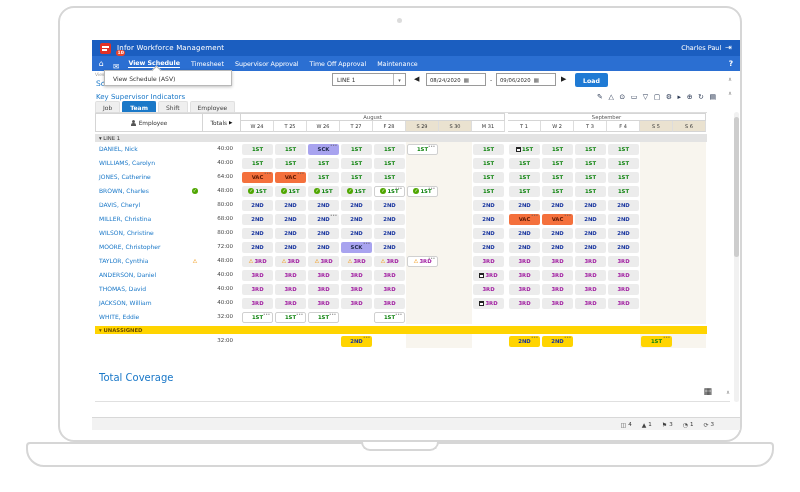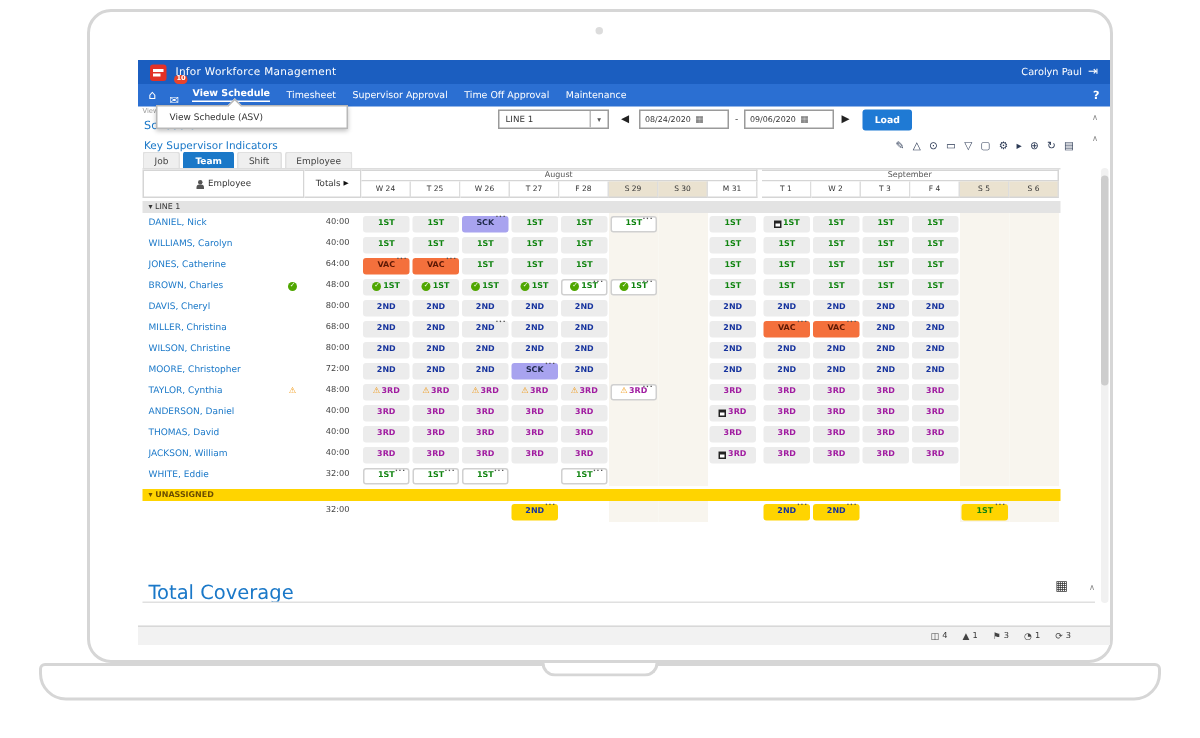--- a/index.html
+++ b/index.html
@@ -91,21 +91,21 @@
   .t-1ST { color:#108410; }
   .t-2ND { color:#16339e; }
   .t-3RD { color:#a01ba0; }
   .t-VAC { color:#5c1804; }
   .t-SCK { color:#222c4e; }
   .dots { position:absolute; top:-1px; right:1.5px; font-size:5px; line-height:4px; color:#555; letter-spacing:.5px; }
   .ic-check { width:6px; height:6px; border-radius:50%; background:#4fa600; color:#fff; font-size:4.5px; line-height:6px; text-align:center; flex:none; font-weight:bold; }
   .ic-warn { color:#f09000; font-size:5.5px; line-height:6px; flex:none; }
   .ic-note { width:5px; height:5px; background:#fff; border:1px solid #222; border-top:2.5px solid #222; flex:none; }
 
-  .coverage { position:absolute; left:7px; top:348px; font-size:13px; color:#1a78c8; }
+  .coverage { position:absolute; left:7px; top:332px; font-size:10px; color:#1a78c8; }
   .grid-icon { position:absolute; right:28px; top:346px; font-size:9px; color:#333; }
   .hr-line { position:absolute; left:3px; right:10px; top:361px; border-top:1px solid #e0e0e0; }
 
   .statusbar { position:absolute; left:0; bottom:0; width:648px; height:13px; background:#f2f2f2; border-top:1px solid #d8d8d8; display:flex; align-items:center; justify-content:flex-end; gap:10px; padding-right:26px; }
   .status-item { display:flex; align-items:center; gap:2px; font-size:5.5px; color:#333; }
   .status-item .s-ic { font-size:6px; color:#444; }
 
   .scrollbar { position:absolute; right:1px; top:72px; width:5px; height:290px; background:#f1f1f1; border-radius:3px; }
   .scroll-thumb { margin:5px auto 0; width:5px; height:140px; background:#cdcdcd; border-radius:3px; }
 </style>
@@ -115,21 +115,21 @@
 <div class="stage">
   <div class="bezel"></div>
   <div class="camera"></div>
 
   <div class="screen">
 
     <div class="topbar1">
       <span class="logo"></span>
       <span class="app-title">Infor Workforce Management</span>
       <span class="user-zone">
-        <span>Carolyn Paul</span>
+        <span>Charles Paul</span>
         <span class="logout-icon">⇥</span>
       </span>
     </div>
 
     <div class="topbar2">
       <span class="home-icon">⌂</span>
       <span class="mail-wrap">
         <span class="mail-icon">✉</span>
         <span class="mail-badge">10</span>
       </span>

